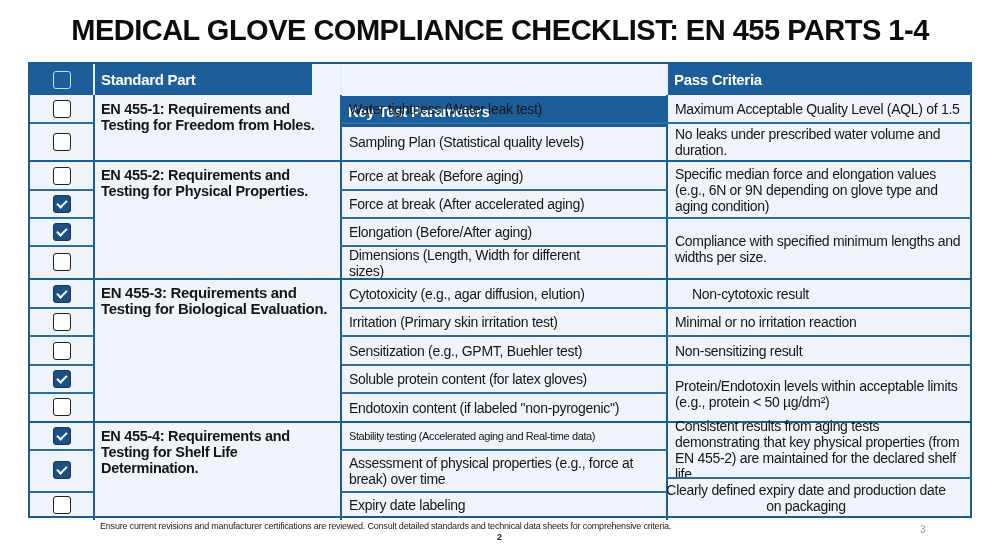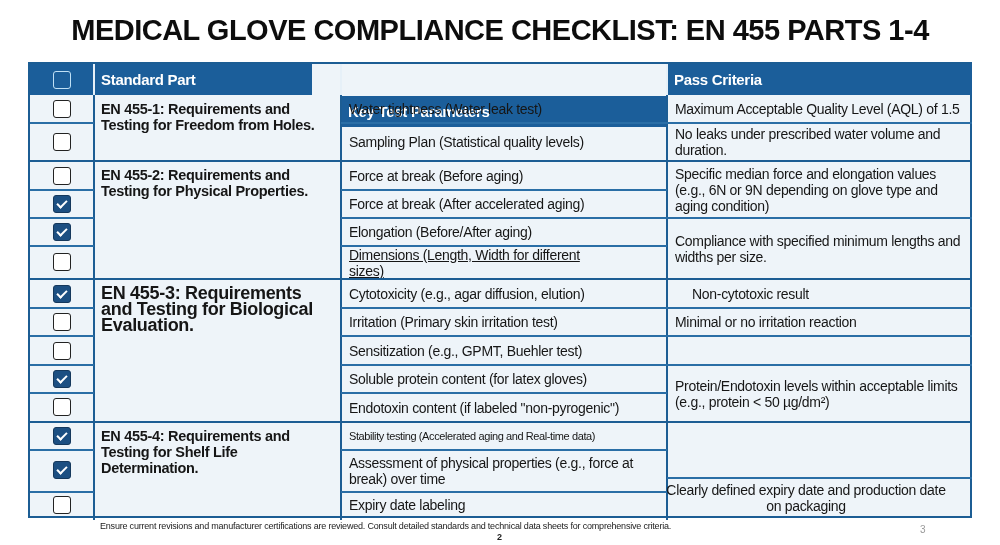--- a/index.html
+++ b/index.html
@@ -77,63 +77,65 @@
     <span class="cb" style="left:23px;top:36px;"></span>
     <span class="cb" style="left:23px;top:69px;"></span>
     <div class="hline" style="left:0;top:58px;width:64px;"></div>
     <div class="hline" style="left:311px;top:58px;width:631px;"></div>
     <div class="hline" style="left:0;top:96px;width:942px;height:2px;background:#1c5d94;"></div>
 
     <div class="cell top bold" style="left:64px;top:97px;width:246px;height:118px;font-size:14.5px;">EN 455-2: Requirements and Testing for Physical Properties.</div>
     <div class="cell" style="left:312px;top:97px;width:324px;height:29px;">Force at break (Before aging)</div>
     <div class="cell" style="left:312px;top:126px;width:388px;height:28px;">Force at break (After accelerated aging)</div>
     <div class="cell" style="left:312px;top:154px;width:324px;height:28px;">Elongation (Before/After aging)</div>
-    <div class="cell" style="left:312px;top:182px;width:268px;height:33px;text-decoration:underline;">Dimensions (Length, Width for different sizes)</div>
+    <div class="cell" style="left:312px;top:182px;width:268px;height:33px;">Dimensions (Length, Width for different sizes)</div>
     <div class="cell" style="left:638px;top:97px;width:304px;height:57px;">Specific median force and elongation values (e.g., 6N or 9N depending on glove type and aging condition)</div>
     <div class="cell" style="left:638px;top:154px;width:304px;height:61px;">Compliance with specified minimum lengths and widths per size.</div>
     <span class="cb" style="left:23px;top:103px;"></span>
     <span class="cb checked" style="left:23px;top:131px;"></span>
     <span class="cb checked" style="left:23px;top:159px;"></span>
     <span class="cb" style="left:23px;top:189px;"></span>
     <div class="hline" style="left:0;top:125px;width:64px;"></div>
     <div class="hline" style="left:311px;top:125px;width:326px;"></div>
     <div class="hline" style="left:0;top:153px;width:64px;"></div>
     <div class="hline" style="left:311px;top:153px;width:631px;"></div>
     <div class="hline" style="left:0;top:181px;width:64px;"></div>
     <div class="hline" style="left:311px;top:181px;width:326px;"></div>
     <div class="hline" style="left:0;top:214px;width:942px;height:2px;background:#1c5d94;"></div>
 
-    <div class="cell top bold" style="left:64px;top:215px;width:246px;height:143px;font-size:18px;">EN 455-3: Requirements and Testing for Biological Evaluation.</div>
+    <div class="cell top bold" style="left:64px;top:215px;width:246px;height:143px;font-size:15px;">EN 455-3: Requirements and Testing for Biological Evaluation.</div>
     <div class="cell" style="left:312px;top:215px;width:324px;height:29px;">Cytotoxicity (e.g., agar diffusion, elution)</div>
     <div class="cell" style="left:312px;top:244px;width:324px;height:28px;">Irritation (Primary skin irritation test)</div>
     <div class="cell" style="left:312px;top:272px;width:324px;height:29px;">Sensitization (e.g., GPMT, Buehler test)</div>
     <div class="cell" style="left:312px;top:301px;width:324px;height:28px;">Soluble protein content (for latex gloves)</div>
     <div class="cell" style="left:312px;top:329px;width:324px;height:29px;">Endotoxin content (if labeled "non-pyrogenic")</div>
     <div class="cell" style="left:638px;top:215px;width:304px;height:29px;padding-left:24px;">Non-cytotoxic result</div>
     <div class="cell" style="left:638px;top:244px;width:304px;height:28px;">Minimal or no irritation reaction</div>
+    <div class="cell" style="left:638px;top:272px;width:304px;height:29px;">Non-sensitizing result</div>
     <div class="cell" style="left:638px;top:301px;width:304px;height:57px;">Protein/Endotoxin levels within acceptable limits (e.g., protein &lt; 50 µg/dm²)</div>
     <span class="cb checked" style="left:23px;top:221px;"></span>
     <span class="cb" style="left:23px;top:249px;"></span>
     <span class="cb" style="left:23px;top:278px;"></span>
     <span class="cb checked" style="left:23px;top:306px;"></span>
     <span class="cb" style="left:23px;top:334px;"></span>
     <div class="hline" style="left:0;top:243px;width:64px;"></div>
     <div class="hline" style="left:311px;top:243px;width:631px;"></div>
     <div class="hline" style="left:0;top:271px;width:64px;"></div>
     <div class="hline" style="left:311px;top:271px;width:631px;"></div>
     <div class="hline" style="left:0;top:300px;width:64px;"></div>
     <div class="hline" style="left:311px;top:300px;width:631px;"></div>
     <div class="hline" style="left:0;top:328px;width:64px;"></div>
     <div class="hline" style="left:311px;top:328px;width:326px;"></div>
     <div class="hline" style="left:0;top:357px;width:942px;height:2px;background:#1c5d94;"></div>
 
     <div class="cell top bold" style="left:64px;top:358px;width:246px;height:96px;font-size:14.5px;">EN 455-4: Requirements and Testing for Shelf Life Determination.</div>
     <div class="cell" style="left:312px;top:358px;width:324px;height:28px;font-size:11px;letter-spacing:-0.4px;">Stability testing (Accelerated aging and Real-time data)</div>
     <div class="cell" style="left:312px;top:386px;width:324px;height:42px;">Assessment of physical properties (e.g., force at break) over time</div>
     <div class="cell" style="left:312px;top:428px;width:324px;height:26px;">Expiry date labeling</div>
+    <div class="cell" style="left:638px;top:358px;width:304px;height:56px;">Consistent results from aging tests demonstrating that key physical properties (from EN 455-2) are maintained for the declared shelf life</div>
     <div class="cell" style="left:624px;top:414px;width:304px;height:40px;text-align:center;">Clearly defined expiry date and production date on packaging</div>
     <span class="cb checked" style="left:23px;top:363px;"></span>
     <span class="cb checked" style="left:23px;top:397px;"></span>
     <span class="cb" style="left:23px;top:432px;"></span>
     <div class="hline" style="left:0;top:385px;width:64px;"></div>
     <div class="hline" style="left:311px;top:385px;width:326px;"></div>
     <div class="hline" style="left:0;top:427px;width:64px;"></div>
     <div class="hline" style="left:311px;top:427px;width:326px;"></div>
     <div class="hline" style="left:637px;top:413px;width:305px;"></div>
   </div>

